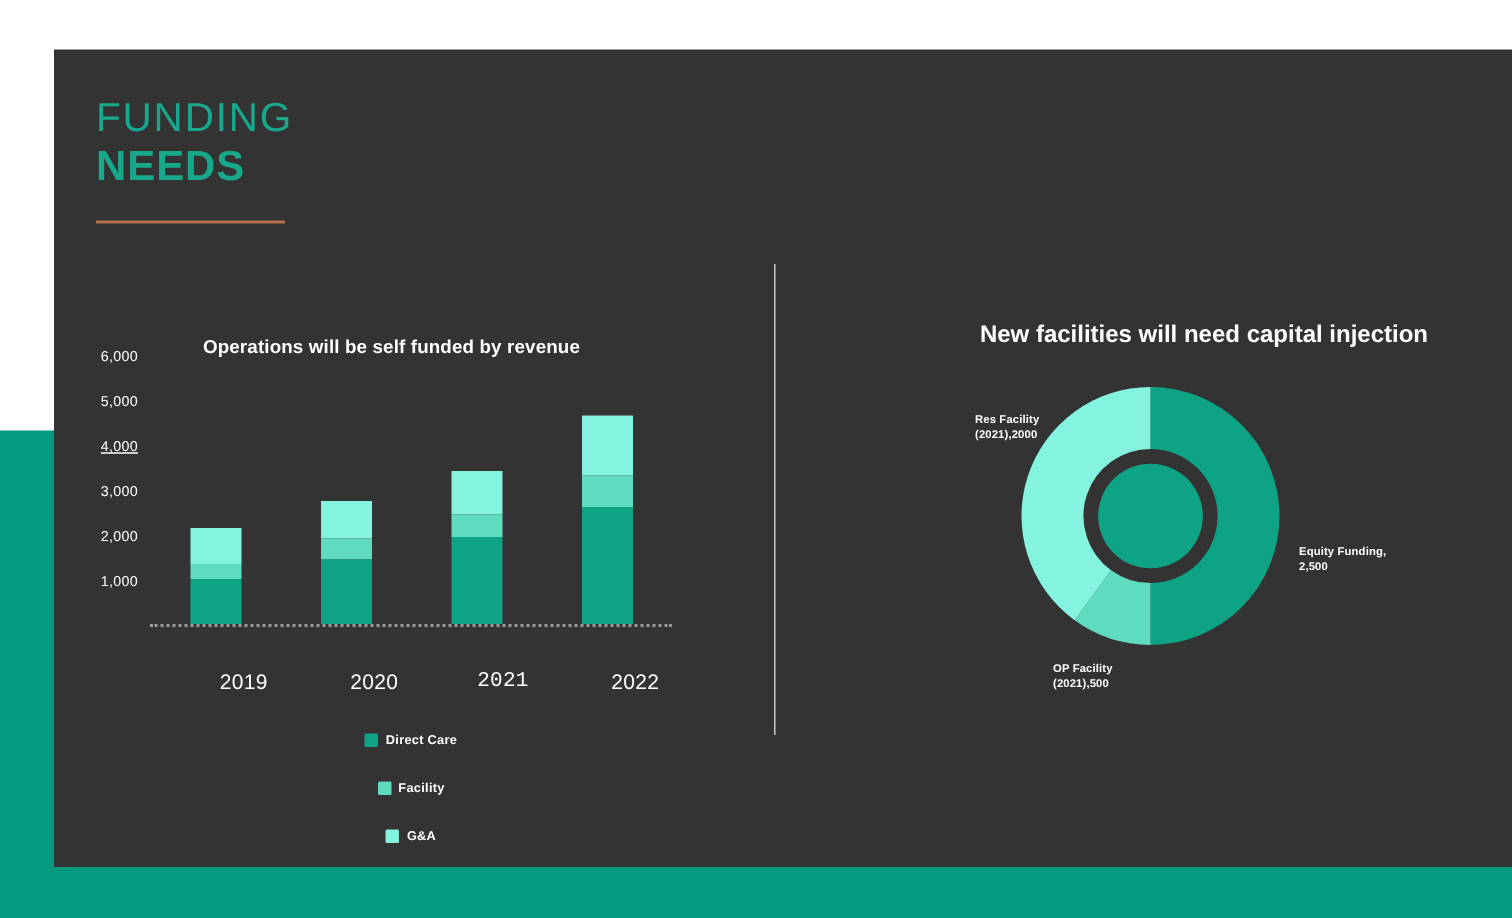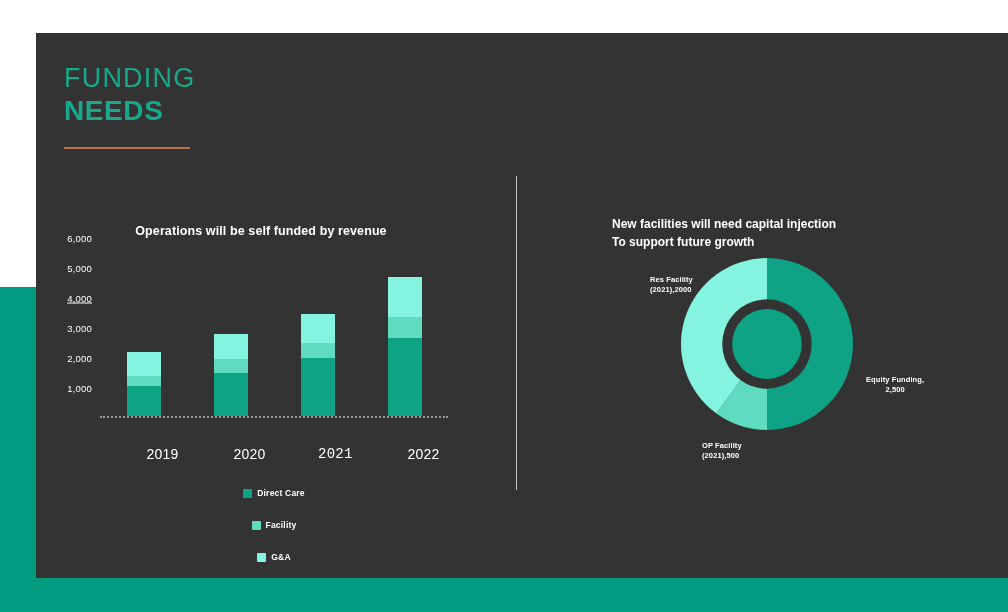--- a/index.html
+++ b/index.html
@@ -36,28 +36,28 @@
   .xlab{position:absolute;top:100%;margin-top:28px;width:70px;text-align:right;
     color:#ffffff;font-size:14px;letter-spacing:.2px;}
   .legend{position:absolute;left:64px;top:455px;width:348px;display:flex;
     justify-content:center;gap:22px;align-items:center;flex-direction:column;}
   .lg-item{display:flex;align-items:center;gap:5px;}
   .lg-sw{width:9px;height:9px;border-radius:1px;}
   .lg-tx{color:#ffffff;font-size:8.5px;font-weight:700;letter-spacing:.2px;}
 
   
   .donut-sec{position:absolute;left:516px;top:0;width:492px;height:545px;}
-  .d-title{position:absolute;left:60px;top:182px;width:340px;text-align:left;
-    color:#ffffff;font-size:12px;font-weight:700;line-height:18px;}
+  .d-title{position:absolute;left:60px;top:182px;width:340px;text-align:right;
+    color:#ffffff;font-size:16px;font-weight:700;line-height:18px;}
   .donut-wrap{position:absolute;left:126px;top:222px;width:178px;height:178px;}
   .donut-svg{display:block;}
   .d-lab{position:absolute;color:#ffffff;font-size:7.5px;font-weight:700;
     line-height:9.5px;white-space:nowrap;letter-spacing:.1px;}
   .d-lab.res{left:-28px;top:20px;text-align:left;}
-  .d-lab.eq{left:188px;top:120px;text-align:center;}
+  .d-lab.eq{left:188px;top:108px;text-align:left;}
   .d-lab.op{left:24px;top:186px;text-align:left;}
 </style>
 </head>
 <body>
 
 <div class="slide">
   <div class="band-teal"></div>
   <div class="panel">
 
     <div class="title-wrap">
@@ -115,21 +115,20 @@
           <div class="lg-item">
             <span class="lg-sw" style="background: rgb(132, 243, 224);"></span>
             <span class="lg-tx">G&amp;A</span>
           </div>
         </div>
     </div>
 
     <div class="donut-sec">
       <div class="d-title">
         <div>New facilities will need capital injection</div>
-        <div>To support future growth</div>
       </div>
       <div class="donut-wrap">
         <svg class="donut-svg" id="donut-svg" width="178" height="178" viewBox="0 0 178 178">
             <path d="M 89 3 A 86 86 0 0 1 89 175 L 89 133.72 A 44.72 44.72 0 0 0 89 44.28 Z" fill="#0fa385"></path>
             <path d="M 89 175 A 86 86 0 0 1 38.45046830284732 158.57546151624547 L 62.71424351748061 125.17923998844765 A 44.72 44.72 0 0 0 89 133.72 Z" fill="#5fdcc0"></path>
             <path d="M 38.45046830284732 158.57546151624547 A 86 86 0 0 1 88.99999999999999 3 L 88.99999999999999 44.28 A 44.72 44.72 0 0 0 62.71424351748061 125.17923998844765 Z" fill="#84f3e0"></path>
             <circle cx="89" cy="89" r="34.8816" fill="#0fa385"></circle>
           </svg>
         <div class="d-lab res">
           <div>Res Facility</div>

